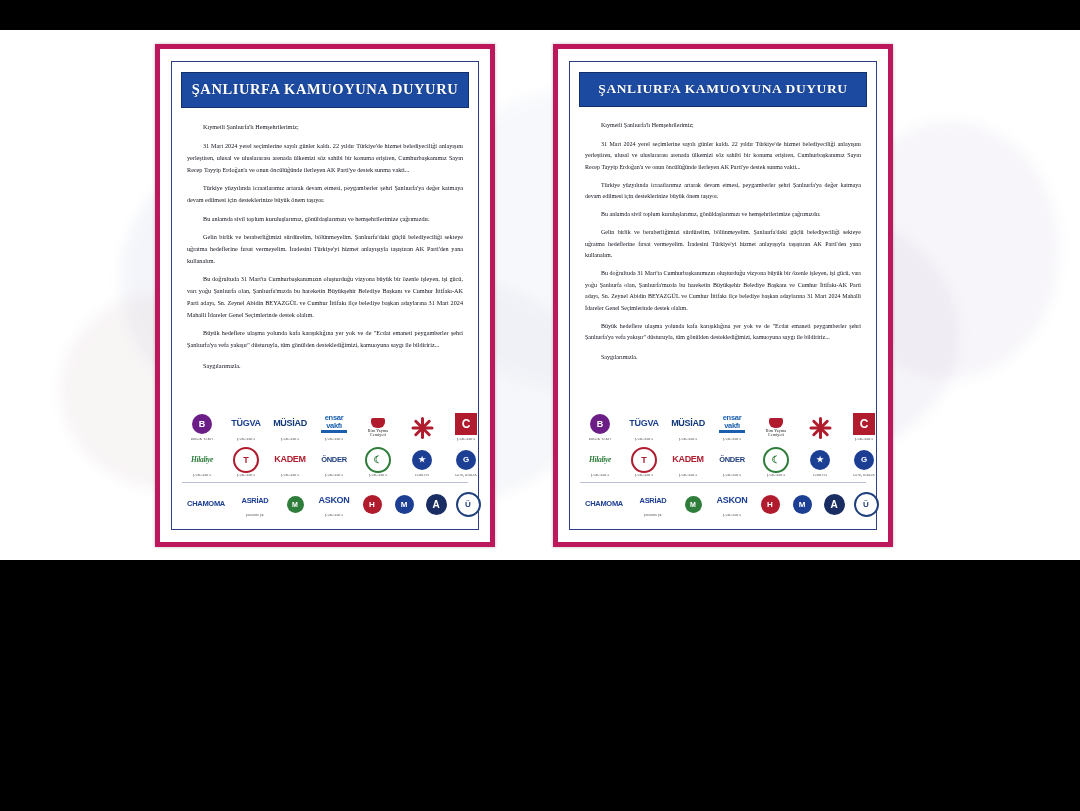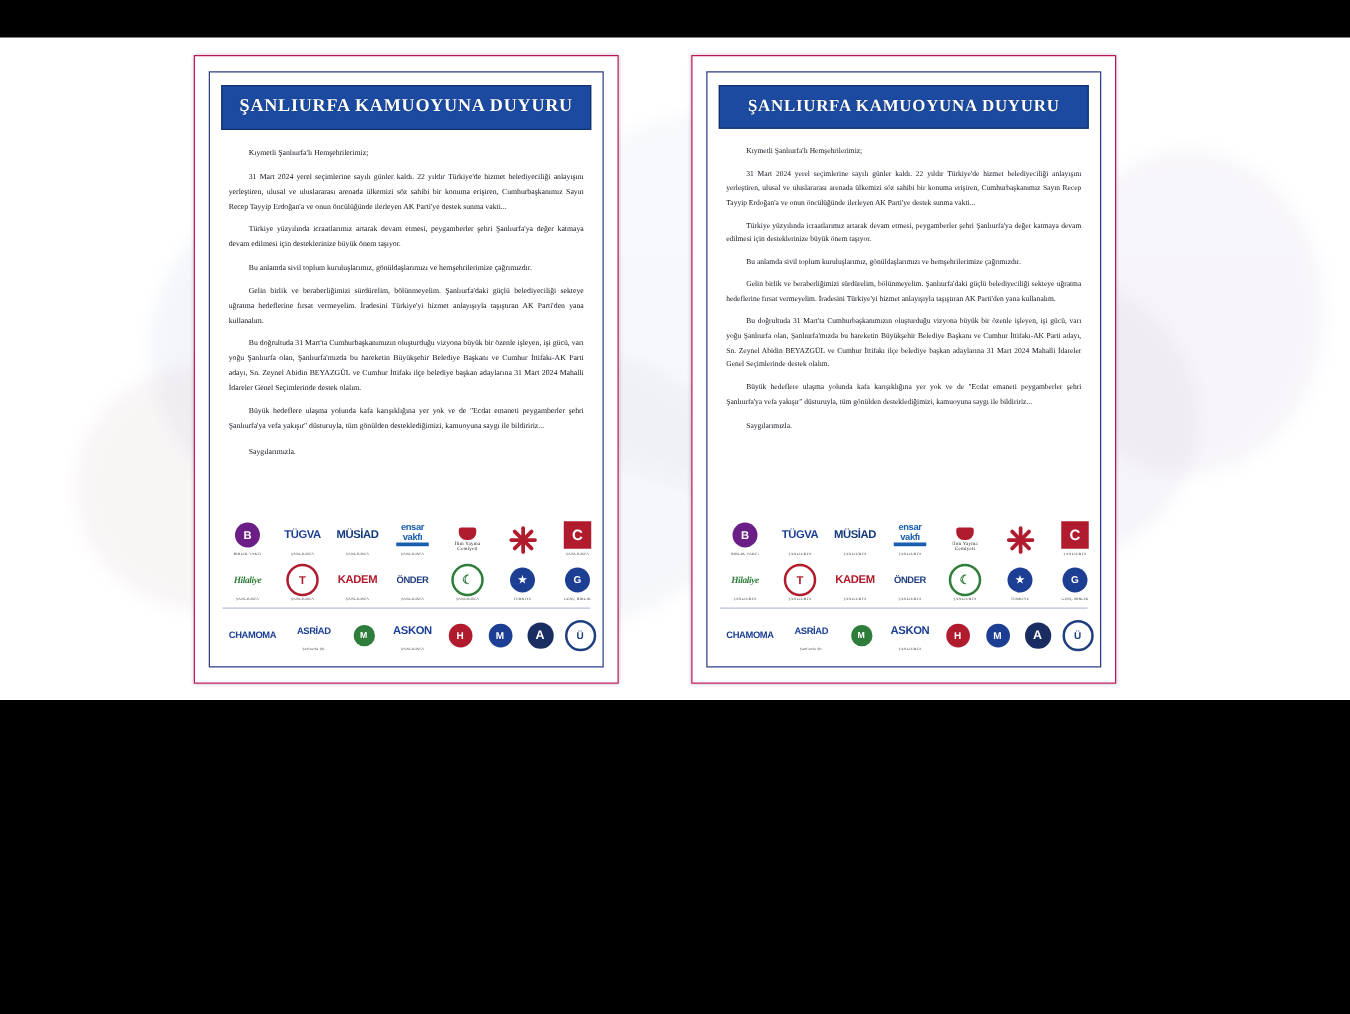--- a/index.html
+++ b/index.html
@@ -40,21 +40,21 @@
   }
   .wm-blob {
     position: absolute;
     border-radius: 50%;
     opacity: 0.22;
     filter: blur(6px);
   }
   .doc {
     position: absolute;
     background: #ffffff;
-    border: 1px solid #be185d;
+    border: 5px solid #be185d;
     box-shadow: 0 0 3px rgba(0,0,0,0.25);
     box-sizing: border-box;
     overflow: hidden;
   }
   .doc-a { left: 155px; top: 44px; width: 340px; height: 503px; padding: 12px 11px; }
   .doc-b { left: 553px; top: 44px; width: 340px; height: 503px; padding: 12px 11px; }
 
   .doc-inner {
     position: relative;
     width: 100%;

